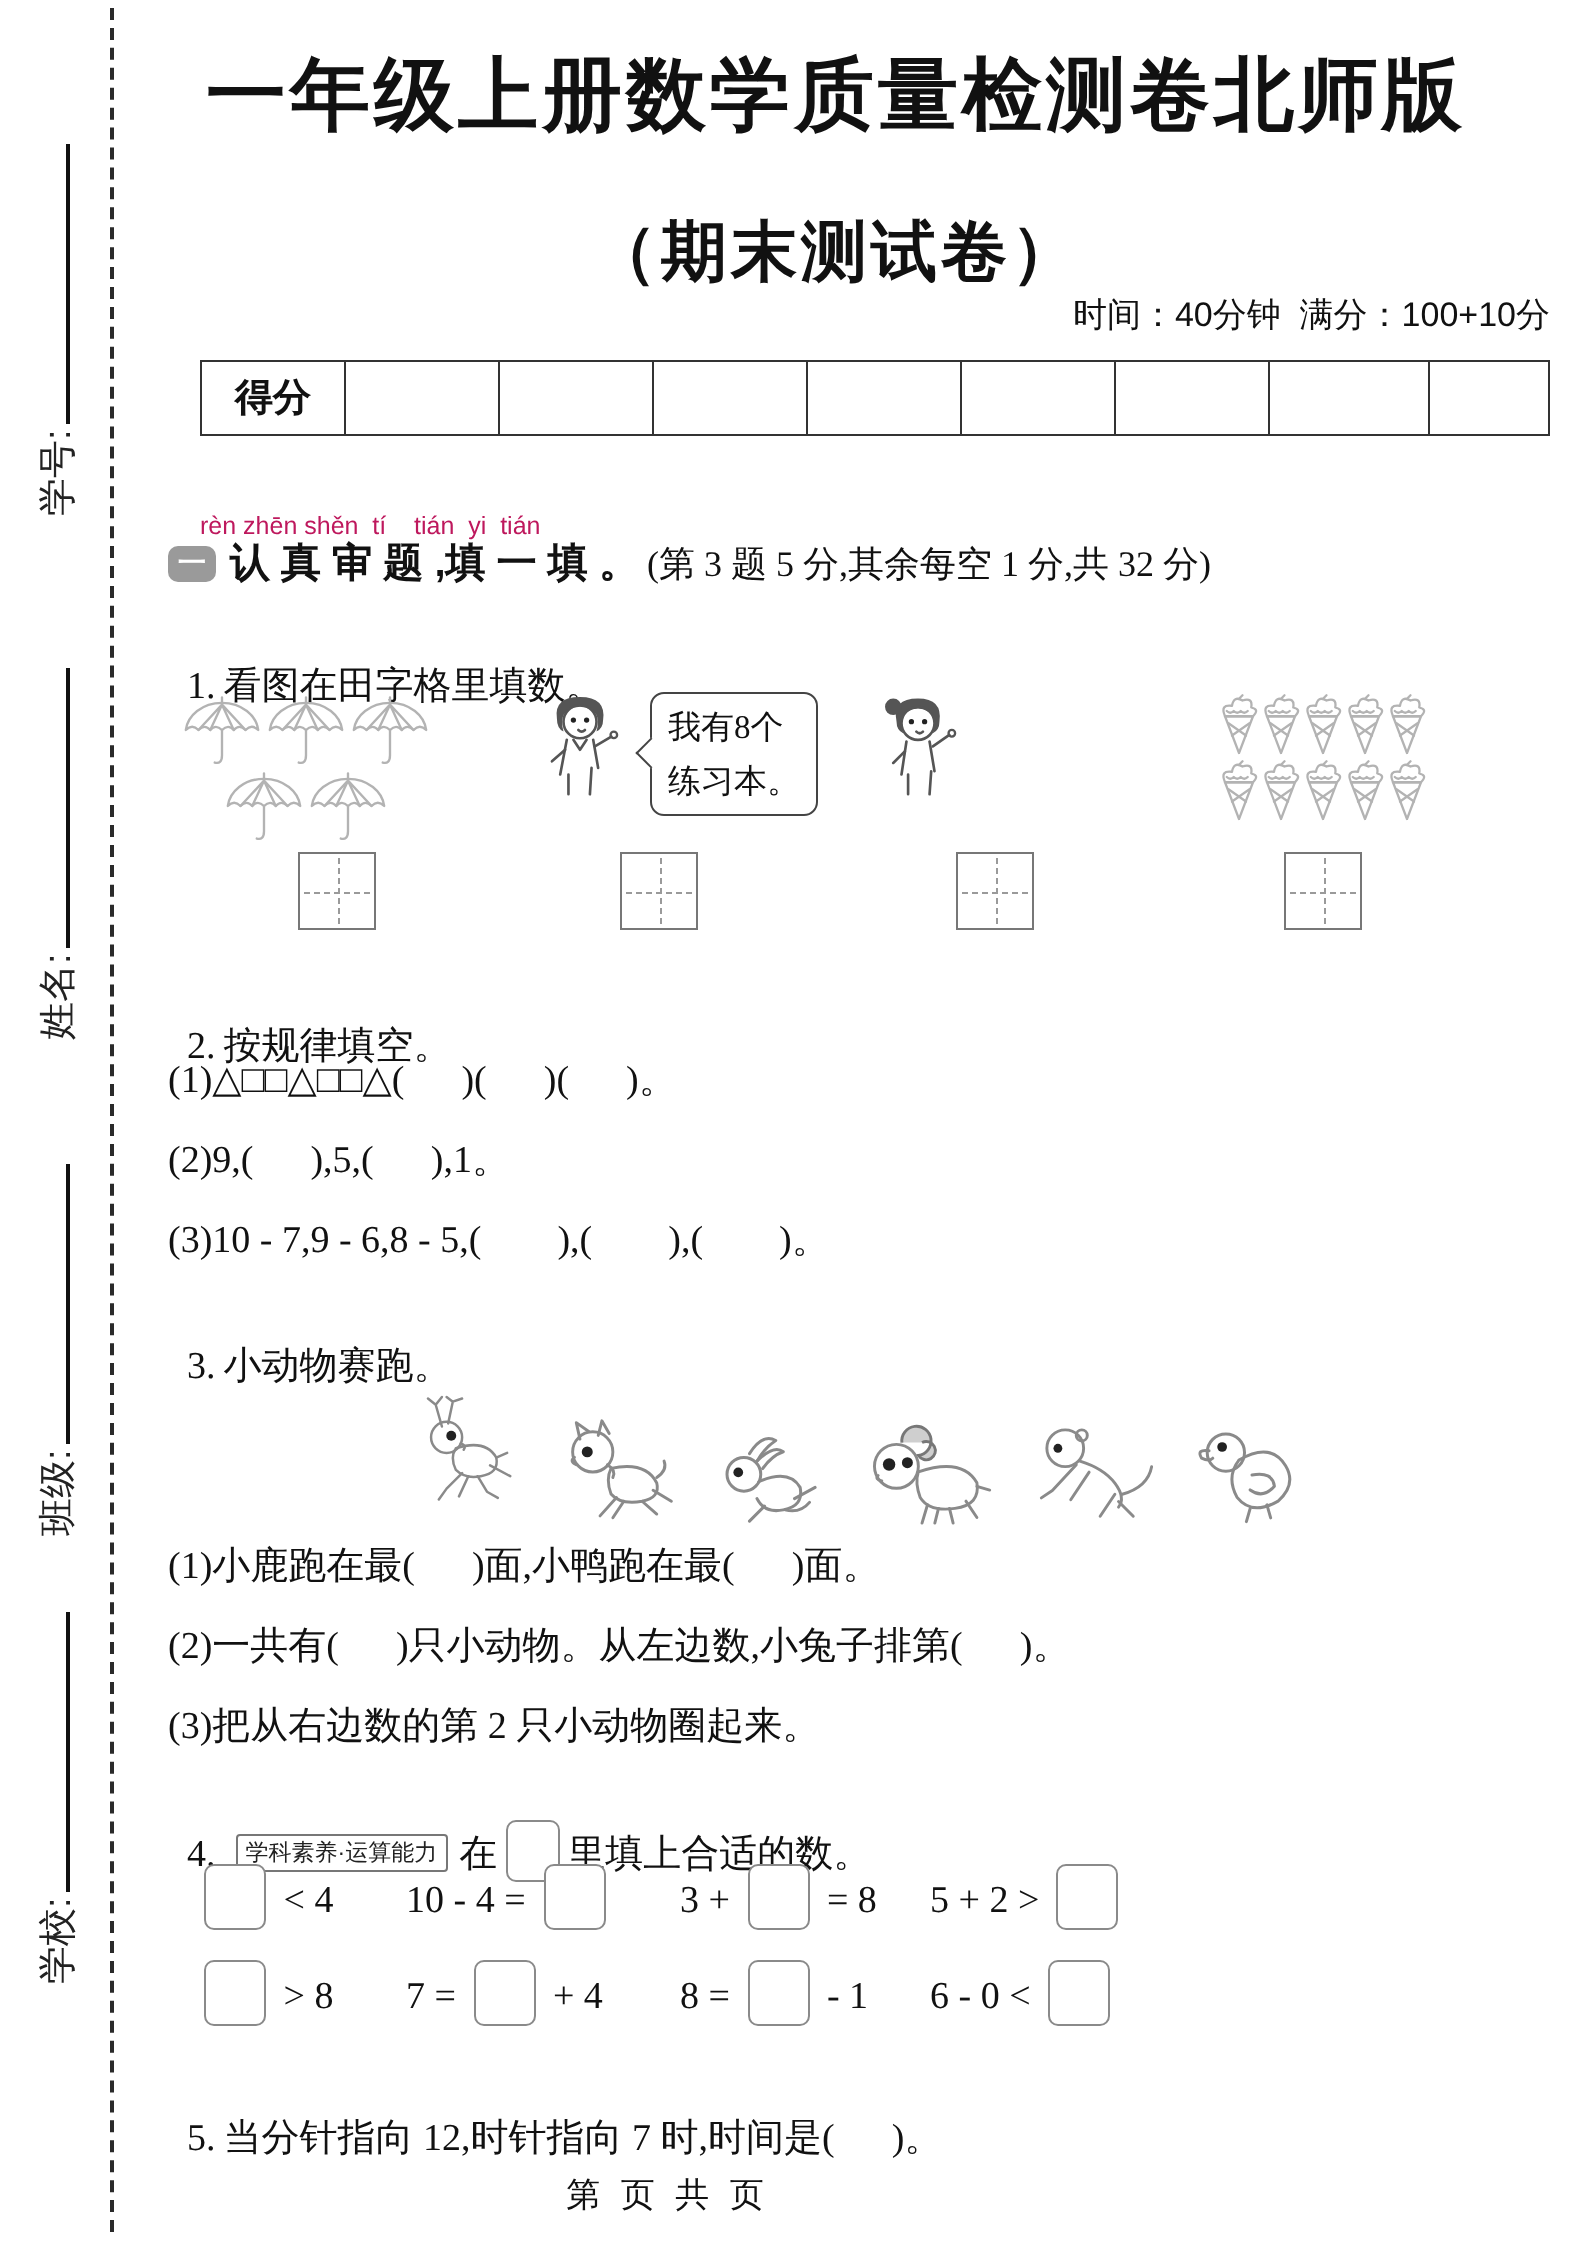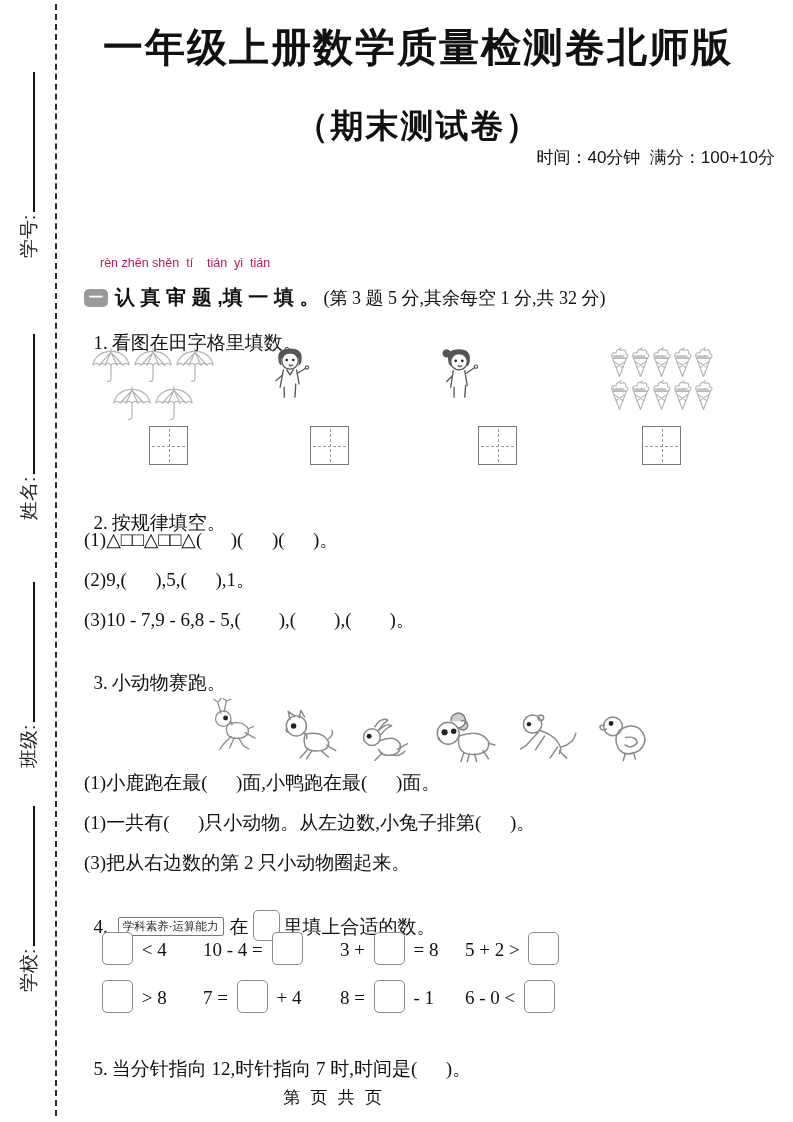--- a/index.html
+++ b/index.html
@@ -30,21 +30,21 @@
     font-family:"Liberation Sans",sans-serif;font-size:17px;white-space:pre-wrap;
   }
   
   table.score{border-collapse:collapse;table-layout:fixed;}
   table.score td{
     border:1.6px solid #333;text-align:center;vertical-align:middle;height:36px;
     font-family:"Liberation Sans",sans-serif;font-weight:bold;font-size:19px;padding:0;
   }
   
   .pinyin{left:100px;top:256px;font-family:"Liberation Sans",sans-serif;font-size:12.5px;color:#be185d;white-space:pre-wrap;}
-  .sec{left:84px;top:284px;white-space:nowrap;}
+  .sec{left:84px;top:268px;white-space:nowrap;}
   .sec-badge{
     display:inline-block;background:#9a9a9a;color:#fff;border-radius:5px;
     font-family:"Liberation Sans",sans-serif;font-weight:bold;font-size:14px;
     width:24px;height:18px;line-height:17px;text-align:center;vertical-align:2px;margin-right:3px;
   }
   .sec-title{font-family:"Liberation Sans",sans-serif;font-weight:bold;font-size:20px;}
   .sec-note{font-size:18px;}
   
   .qline{position:absolute;left:84px;font-size:19px;white-space:pre-wrap;}
   .qnum{margin-right:4px;}
@@ -138,20 +138,31 @@
         <col style="width:77px">
         <col style="width:77px">
         <col style="width:77px">
       <col style="width:77px">
         <col style="width:77px">
         <col style="width:77px">
         <col style="width:80px">
         <col style="width:60px">
     </colgroup>
     <tbody>
+    <tr>
+      <td>得分</td>
+      <td></td>
+      <td></td>
+      <td></td>
+      <td></td>
+      <td></td>
+      <td></td>
+      <td></td>
+      <td></td>
+    </tr>
   </tbody>
     </table>
 </div>
 
 <div class="abs pinyin">rèn zhēn shěn  tí    tián  yi  tián</div>
 <div class="abs sec">
   <span class="sec-badge">一</span>
   <span class="sec-title">认 真 审 题 ,填 一 填 。</span>
   <span class="sec-note">(第 3 题 5 分,其余每空 1 分,共 32 分)</span>
 </div>
@@ -200,20 +211,24 @@
           <path d="M18,29 L14,50 M34,29 L37,46"></path>
           <path d="M22,29 L26,35 L30,29"></path>
           <path d="M35,33 L45,27"></path>
           <path d="M17,35 L9,42"></path>
           <path d="M19,50 L19,62 M33,46 L32,62"></path>
         </g>
         <circle cx="22" cy="17" r="1.6" fill="#222"></circle>
           <circle cx="30" cy="17" r="1.6" fill="#222"></circle>
         <circle cx="46.5" cy="26" r="2" fill="none" stroke="#555" stroke-width="1.4"></circle>
       </svg>
+      <div class="bubble">
+        <div>我有8个</div>
+        <div>练习本。</div>
+      </div>
     </div>
   </div>
   <div class="tzg" style="left:222px;top:80px">
       <span class="h"></span>
       <span class="v"></span>
     </div>
 
   <div class="g" style="left:345px">
     <div class="kidwrap">
       <svg class="kid" viewBox="0 0 52 80">
@@ -356,21 +371,21 @@
       <path d="M7,15 Q0,14 3,19 Q7,21 9,19"></path>
       <path d="M23,20 Q40,10 48,23 Q54,33 44,42 Q30,50 22,40 Q16,29 23,20"></path>
       <path d="M30,28 Q41,26 42,34 Q36,41 29,36"></path>
       <path d="M29,46 l-2,7 M38,44 l2,7"></path>
     </g>
     <circle cx="14" cy="13" r="2.6" fill="#222"></circle>
   </svg>
 </div>
 
 <div class="qline" style="top:770px">(1)小鹿跑在最(      )面,小鸭跑在最(      )面。</div>
-<div class="qline" style="top:810px">(1)一共有(      )只小动物。从左边数,小兔子排第(      )。</div>
+<div class="qline" style="top:810px">(2)一共有(      )只小动物。从左边数,小兔子排第(      )。</div>
 <div class="qline" style="top:850px">(3)把从右边数的第 2 只小动物圈起来。</div>
 
 <div class="qline" style="top:888px">
   <span class="qnum">4.</span><span class="sbadge">学科素养·运算能力</span><span>在</span><span class="abox small"></span><span>里填上合适的数。</span>
 </div>
 
 <div class="abs" style="left:84px;top:932px;width:700px;height:40px">
   <span class="prob" style="left:14px"><span></span><span class="abox"></span><span> &lt; 4</span></span>
   <span class="prob" style="left:119px"><span>10 - 4 = </span><span class="abox"></span><span></span></span>
   <span class="prob" style="left:256px"><span>3 + </span><span class="abox"></span><span> = 8</span></span>

